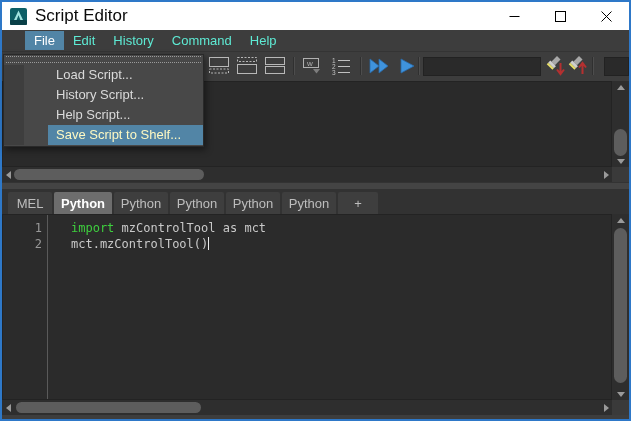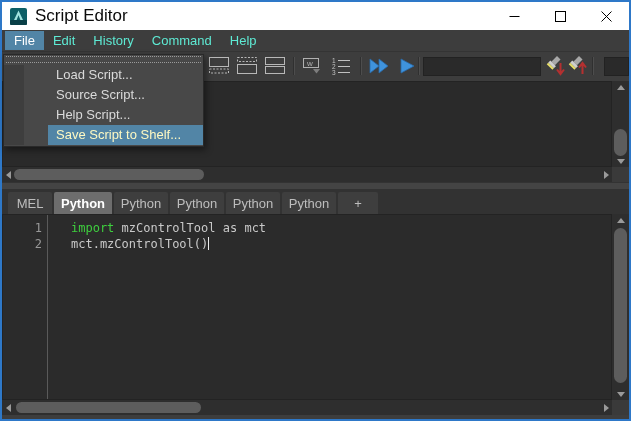--- a/index.html
+++ b/index.html
@@ -11,21 +11,21 @@
   
   .titlebar { position: absolute; left: 0; top: 0; right: 0; height: 28px; background: #ffffff; display: flex; align-items: center; }
   .maya-icon { margin-left: 8px; width: 17px; height: 17px; flex: 0 0 17px; }
   .title { margin-left: 8px; font-size: 17px; color: #0a0a0a; }
   .win-controls { position: absolute; right: 0; top: 0; height: 28px; display: flex; }
   .winbtn { width: 46px; height: 28px; display: flex; align-items: center; justify-content: center; }
 
   
   .menubar { position: absolute; left: 0; top: 28px; right: 0; height: 22px; background: #3d3d3d; display: flex; align-items: center; padding-left: 3px; border-bottom: 1px solid #343434; }
   .menu-item { font-size: 13px; color: #5eead4; padding: 2px 9px; }
-  .menu-item.active { background: #5285a6; color: #ffffff; }
+  .menu-item.active { background: #5285a6; color: #ffffff; margin-left: 20px; }
 
   
   .toolbar { position: absolute; left: 0; top: 50px; right: 0; height: 29px; background: #3d3d3d; }
   .tb { position: absolute; top: 4px; display: flex; align-items: center; justify-content: center; }
   .tbsep { position: absolute; top: 5px; width: 1px; height: 18px; background: #303030; box-shadow: 1px 0 0 #4d4d4d; }
   .search-input { position: absolute; left: 421px; top: 5px; width: 118px; height: 19px; background: #2a2a2a; border: 1px solid #222222; color: #dddddd; font-size: 12px; padding: 0 4px; outline: none; }
   .mini-field { position: absolute; left: 602px; top: 5px; width: 25px; height: 19px; background: #2a2a2a; border: 1px solid #222222; }
 
   
   .history { position: absolute; left: 0; top: 79px; width: 610px; height: 86px; background: #2a2a2a; border: 1px solid #232323; }
@@ -250,21 +250,21 @@
 
   <div class="dropdown">
     <div class="tearoff"></div>
     <div id="file-menu-items">
         <div class="mi">
           <div class="mi-gutter"></div>
           <div class="mi-label">Load Script...</div>
         </div>
         <div class="mi">
           <div class="mi-gutter"></div>
-          <div class="mi-label">Source Script...</div>
+          <div class="mi-label">History Script...</div>
         </div>
         <div class="mi">
           <div class="mi-gutter"></div>
           <div class="mi-label">Help Script...</div>
         </div>
         <div class="mi hl">
           <div class="mi-gutter"></div>
           <div class="mi-label">Save Script to Shelf...</div>
         </div>
       </div>

